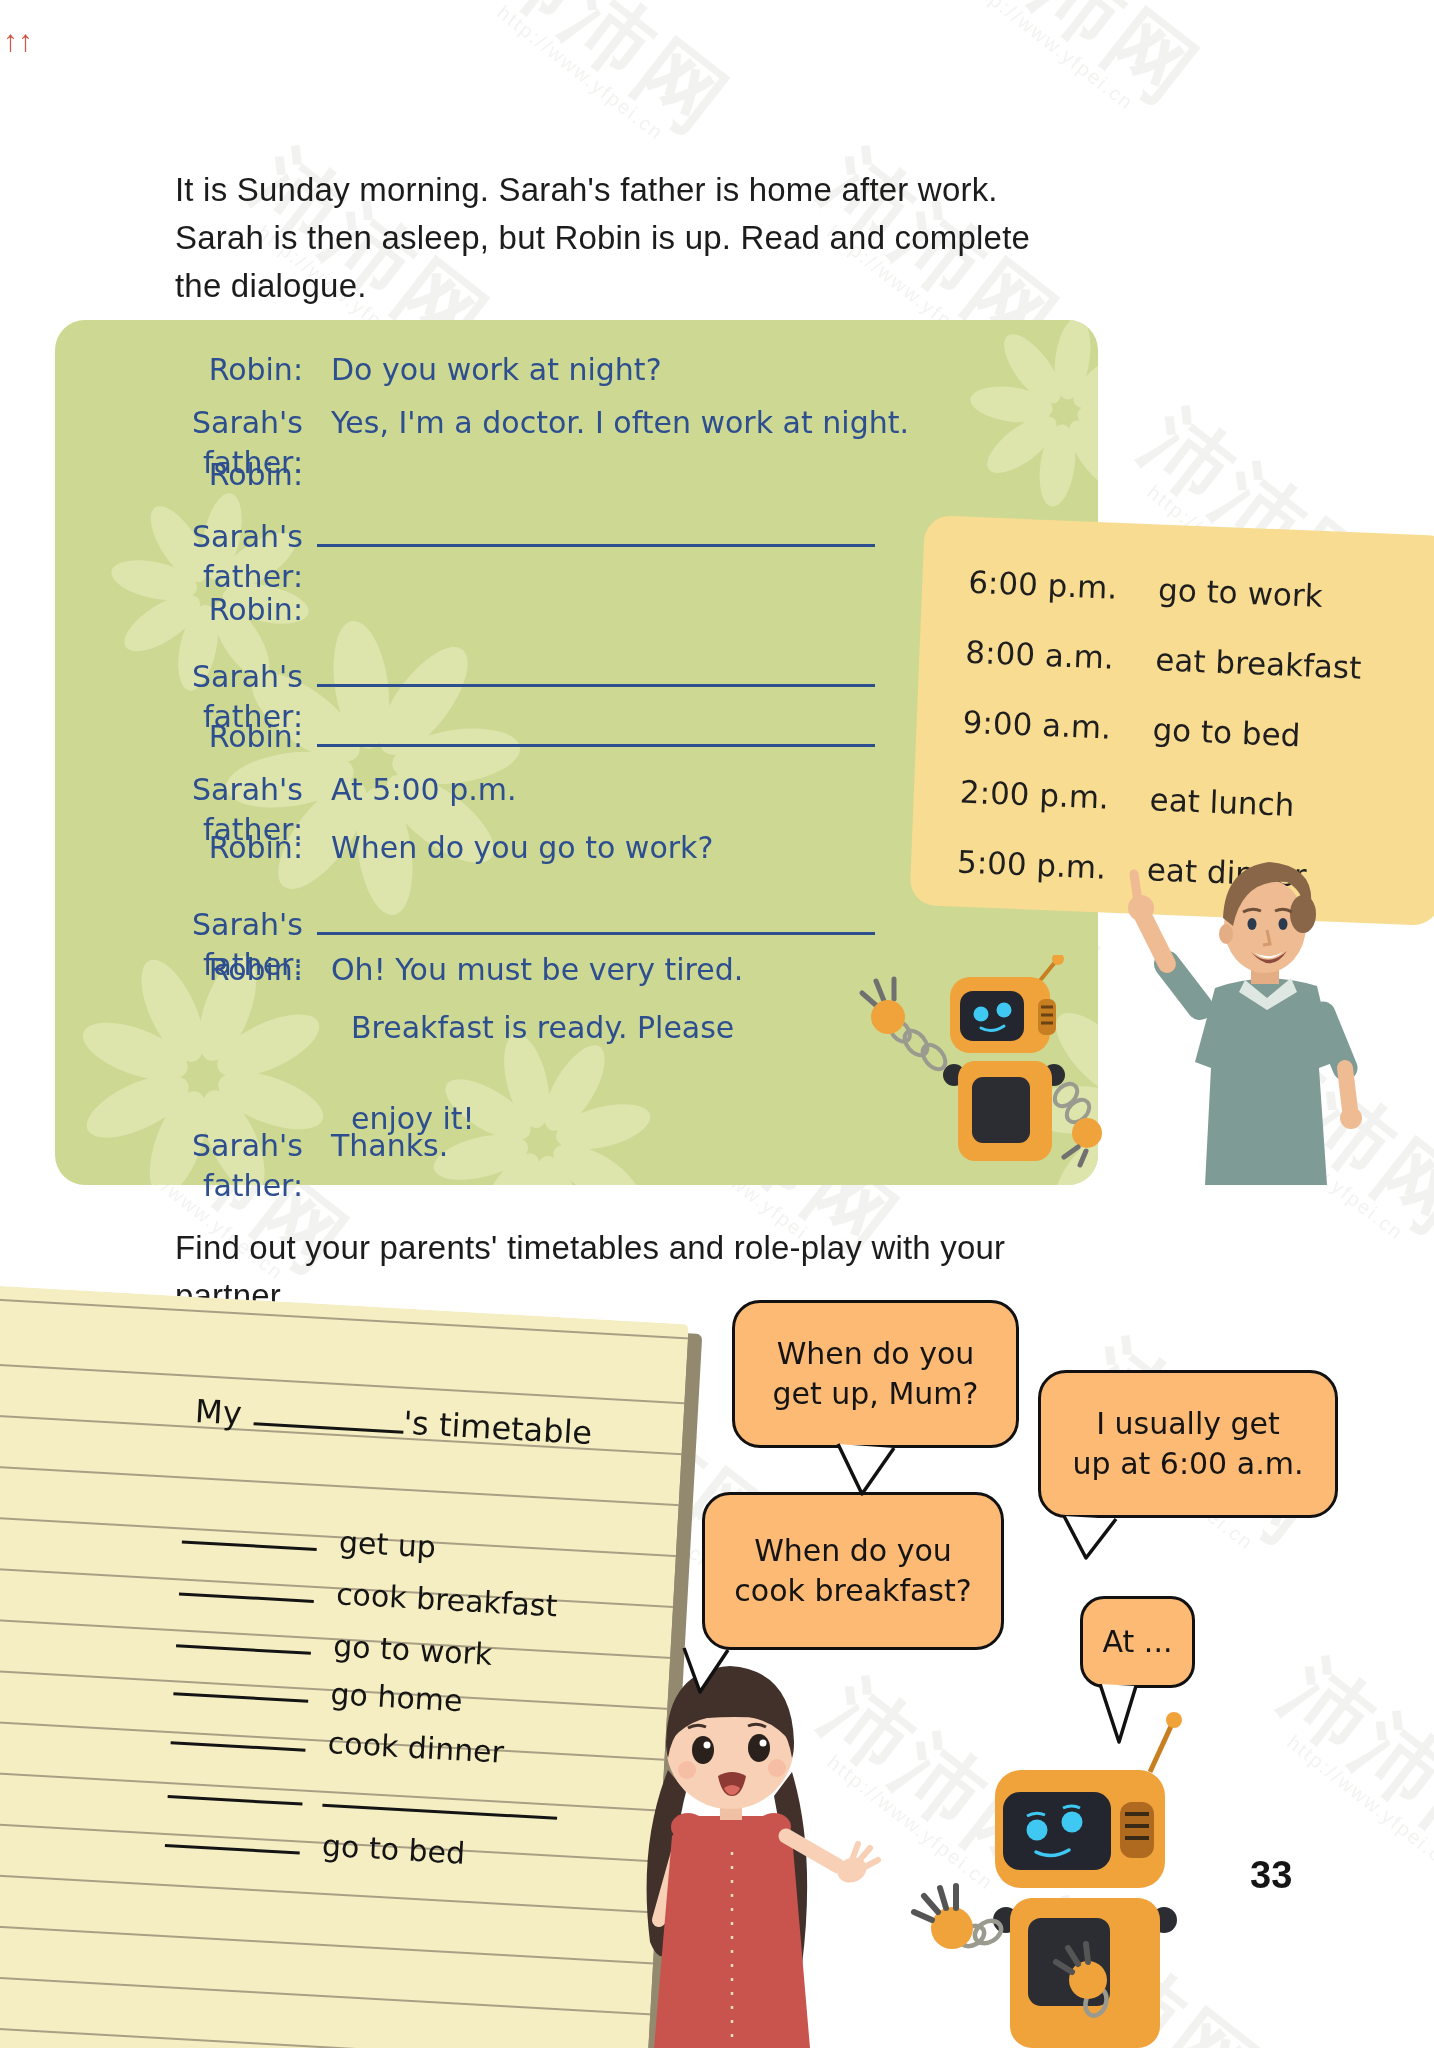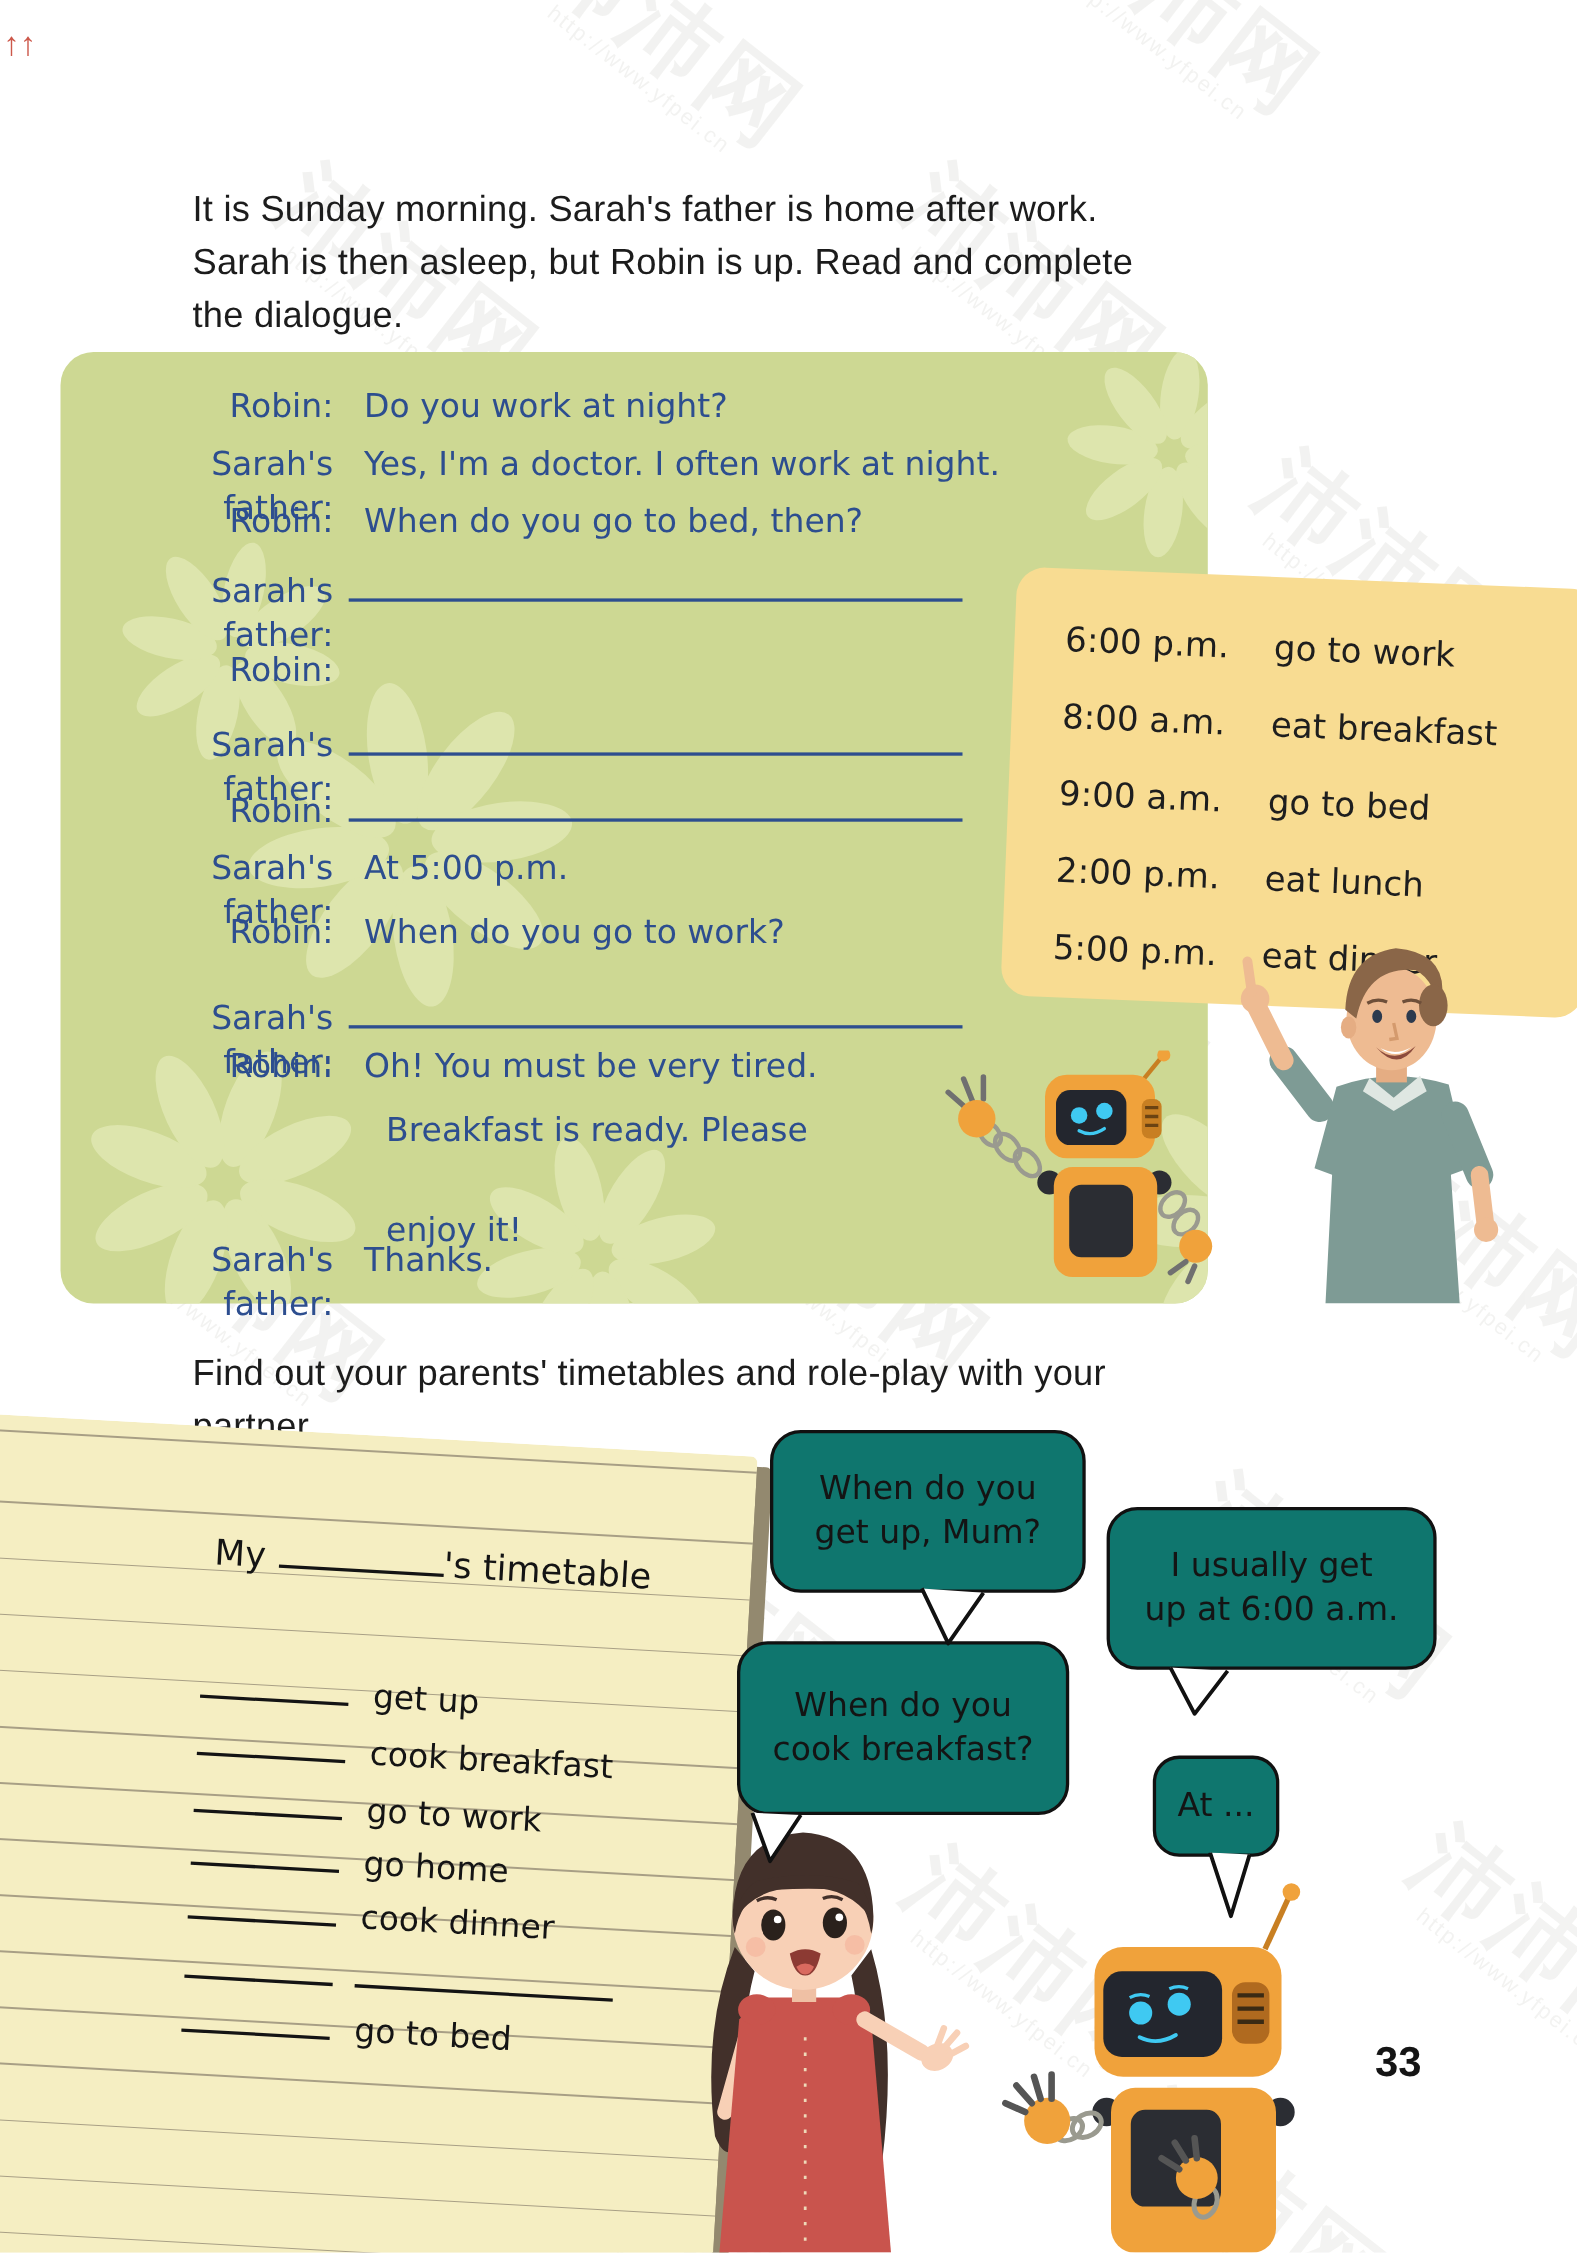--- a/index.html
+++ b/index.html
@@ -47,24 +47,24 @@
   .pad-inner{position:absolute;left:0;top:0;width:100%;height:100%;overflow:hidden;
        font-family:"DejaVu Sans","Liberation Sans",sans-serif;color:#141414;}
   .pad-title{position:absolute;left:272px;top:92px;font-size:32px;display:flex;align-items:baseline;}
   .pad-row{position:absolute;left:266px;font-size:30px;display:flex;align-items:baseline;}
   .pblank{display:inline-block;height:30px;border-bottom:3.5px solid #141414;}
   .pblank.b1{width:135px;}
   .pblank.b2{width:150px;}
   .pblank.b3{width:235px;margin-left:20px;}
   .pad-label{margin-left:22px;white-space:nowrap;}
   
-  .bubble{position:absolute;background:#0f766e;border:3.5px solid #111;border-radius:28px;
+  .bubble{position:absolute;background:#fdba74;border:3.5px solid #111;border-radius:28px;
       display:flex;flex-direction:column;justify-content:center;align-items:center;
       font-family:"DejaVu Sans","Liberation Sans",sans-serif;font-size:30px;line-height:40px;
-      color:#141414;text-align:center;box-sizing:border-box;z-index:30;}
+      color:#141414;text-align:center;box-sizing:border-box;z-index:30;margin-left:32px;}
   .tail{position:absolute;z-index:31;}
   
   .figure{position:absolute;z-index:20;}
   
   .page-num{position:absolute;left:1250px;top:1854px;font-size:38px;font-weight:600;color:#151515;}
 </style>
 </head>
 <body>
 
 <div class="page">
@@ -215,21 +215,20 @@
   <div class="drow" style="top:350px">
     <span class="dlabel">Robin:</span>
     <span class="dtext">Do you work at night?</span>
   </div>
   <div class="drow" style="top:403px">
     <span class="dlabel">Sarah's father:</span>
     <span class="dtext">Yes, I'm a doctor. I often work at night.</span>
   </div>
   <div class="drow" style="top:455px">
     <span class="dlabel">Robin:</span>
-    <span class="dtext">When do you go to bed, then?</span>
   </div>
   <div class="drow" style="top:510px">
     <span class="dlabel">Sarah's father:</span>
     <span class="blank"></span>
   </div>
   <div class="drow" style="top:590px">
     <span class="dlabel">Robin:</span>
   </div>
   <div class="drow" style="top:650px">
     <span class="dlabel">Sarah's father:</span>

